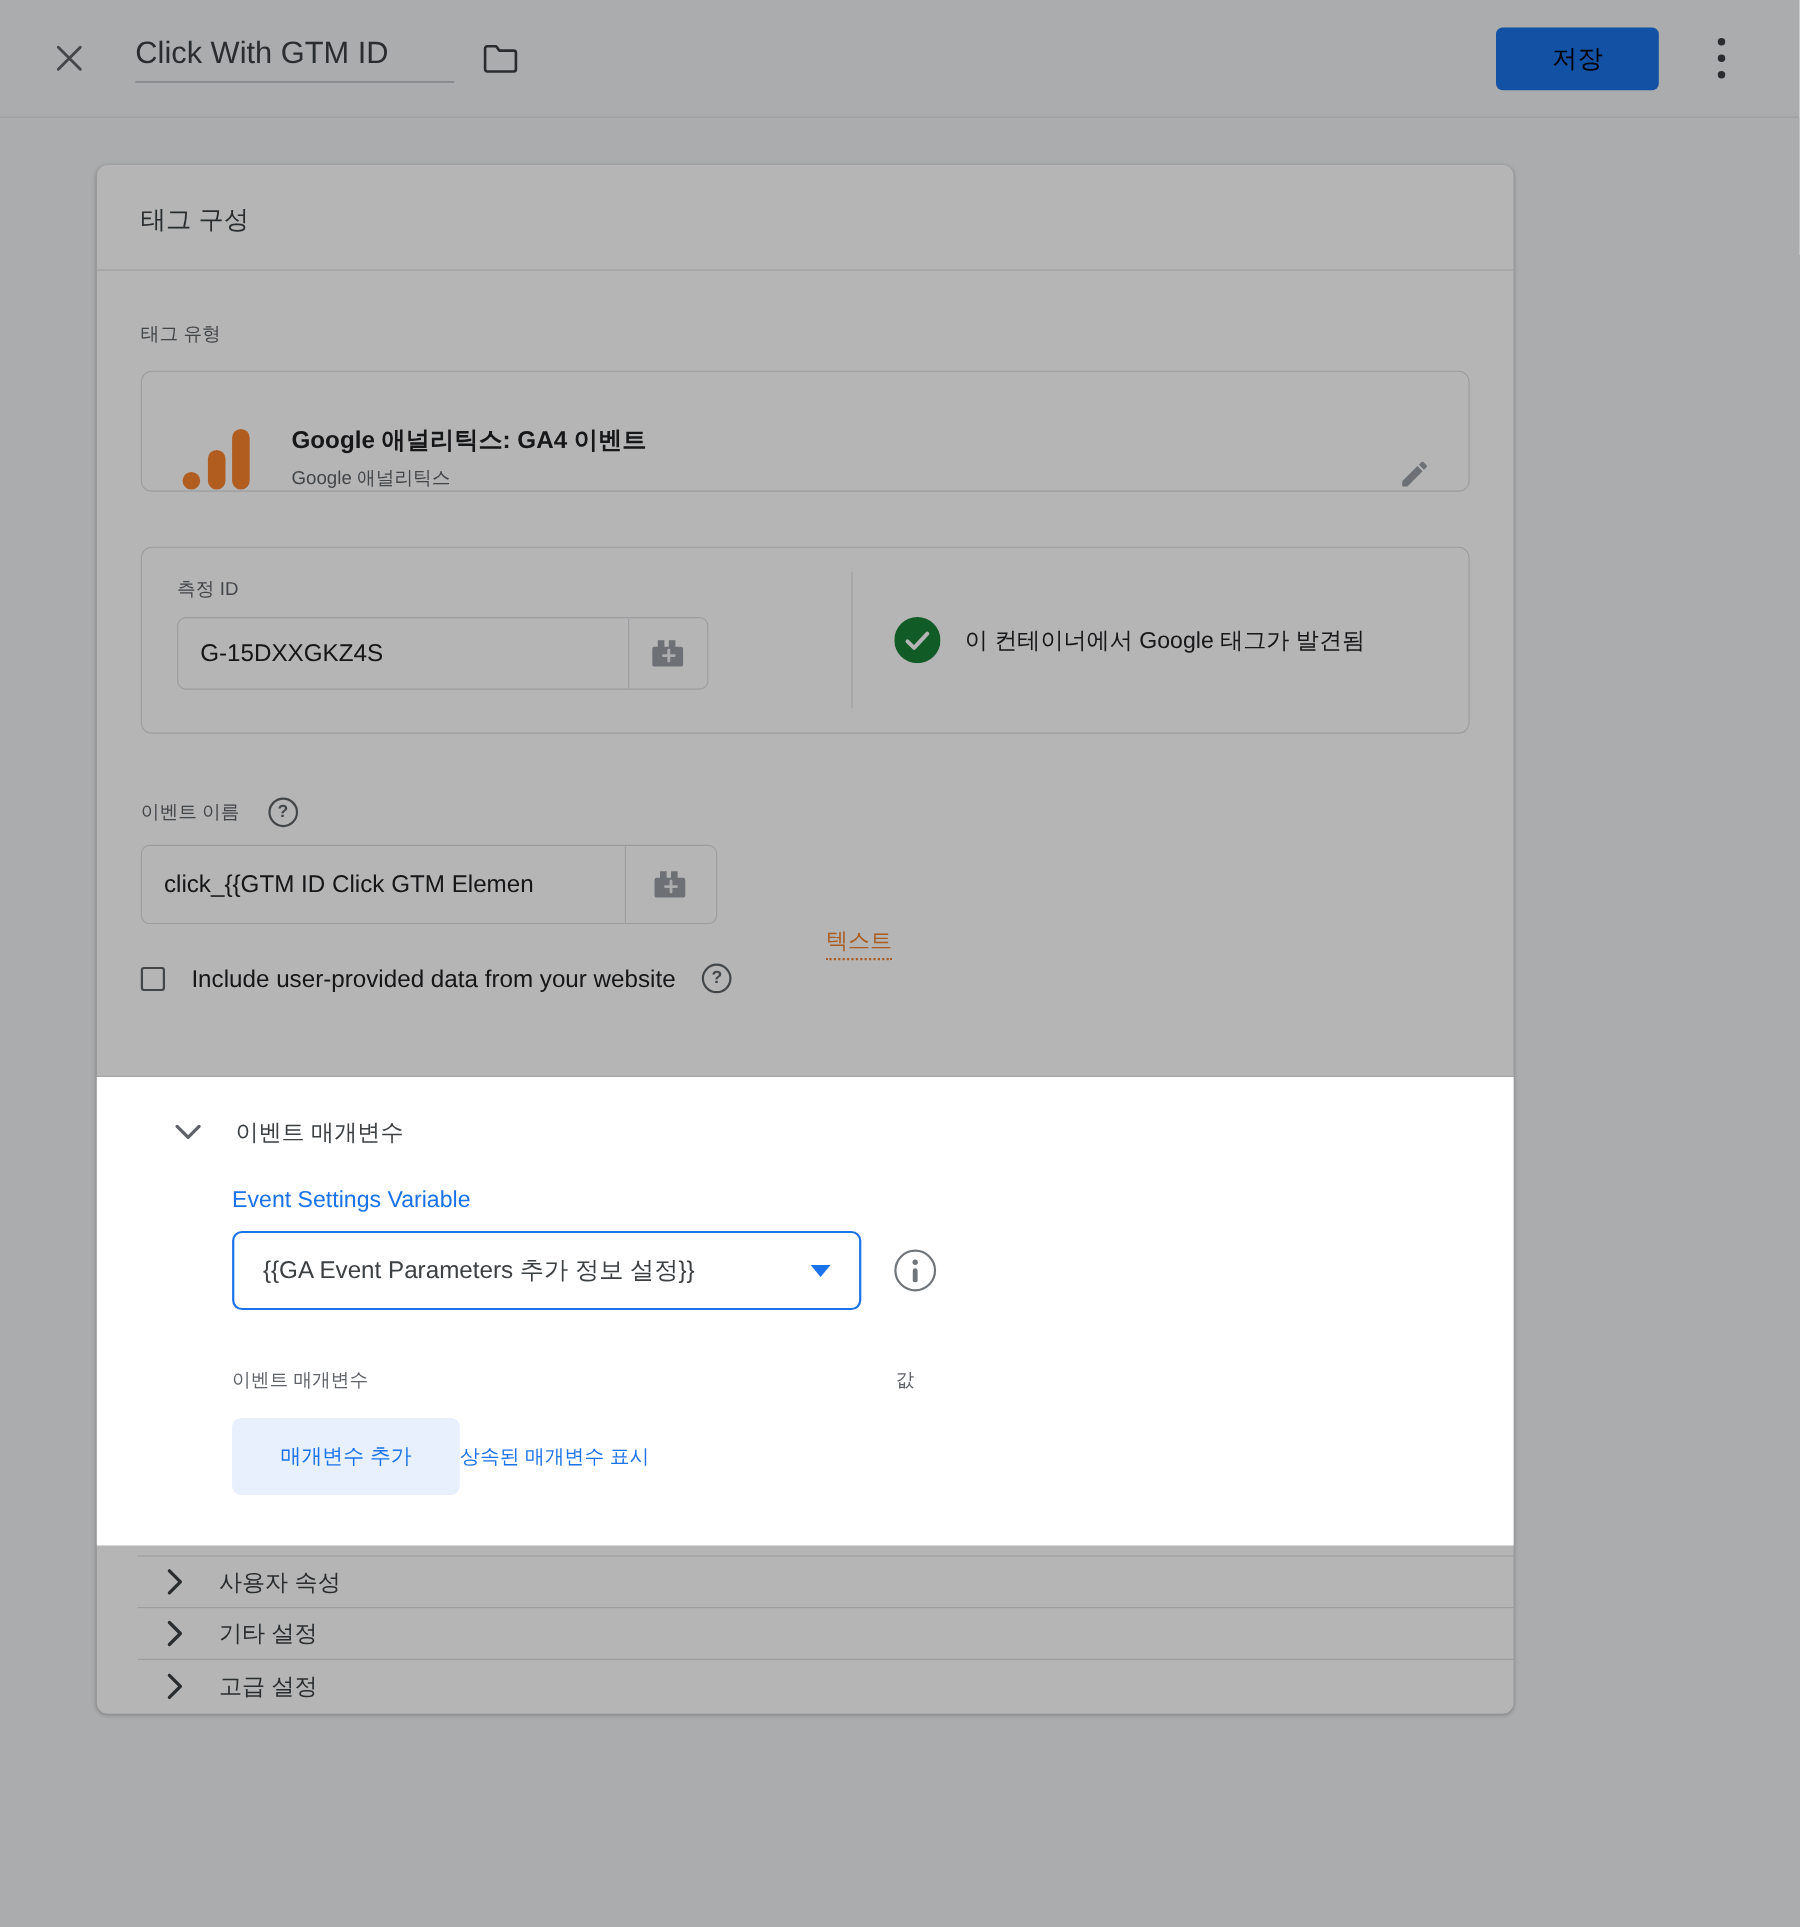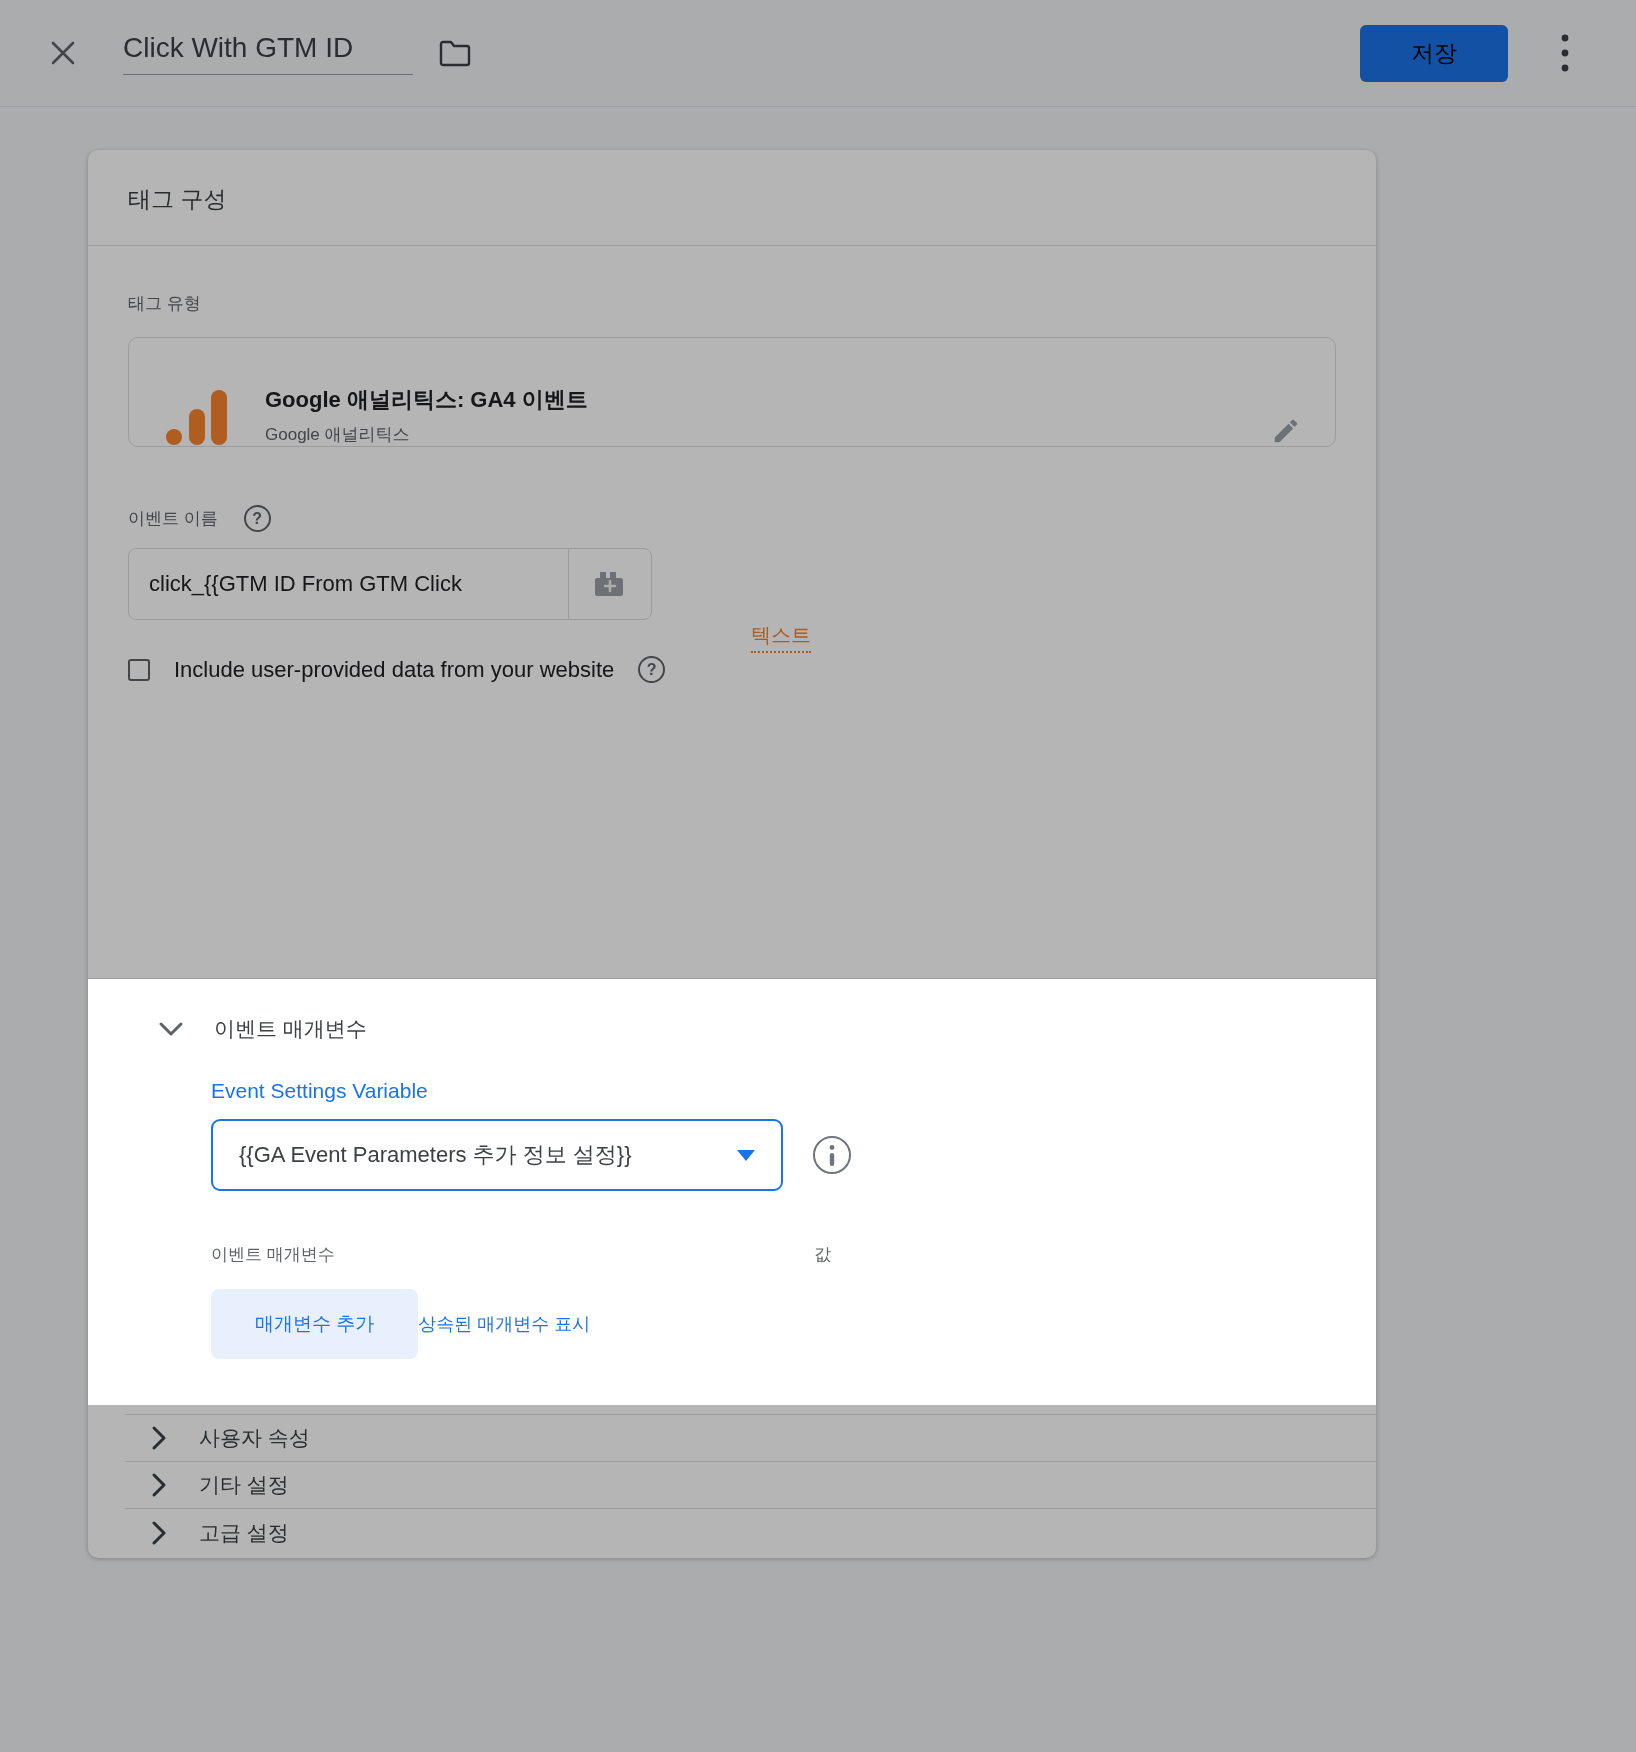--- a/index.html
+++ b/index.html
@@ -182,29 +182,50 @@
       </svg>
       <div class="tagtype-text">
         <div class="tagtype-name">Google 애널리틱스: GA4 이벤트</div>
         <div class="tagtype-vendor">Google 애널리틱스</div>
       </div>
       <svg width="30" height="30" viewBox="0 0 24 24">
         <path d="M3 17.25V21h3.75L17.8 9.94l-3.75-3.75L3 17.25zM20.7 7.04c.39-.39.39-1.02 0-1.41l-2.34-2.34a.996.996 0 0 0-1.41 0l-1.83 1.83 3.75 3.75 1.83-1.83z" fill="#9aa0a6"></path>
       </svg>
     </div>
 
+    <div class="measure-box">
+      <div class="measure-left">
+        <div class="field-label">측정 ID</div>
+        <div class="input-group measure-group">
+          <div class="text-part">G-15DXXGKZ4S</div>
+          <div class="var-part">
+            <svg width="38" height="32" viewBox="0 0 38 32">
+              <path d="M4 10 h5 v-6 h6 v6 h4 v-6 h6 v6 h5 a2 2 0 0 1 2 2 v14 a2 2 0 0 1 -2 2 h-24 a2 2 0 0 1 -2 -2 v-14 a2 2 0 0 1 2 -2 z" fill="#9aa0a6"></path>
+              <path d="M19 13 v10 M14 18 h10" stroke="#f1f3f4" stroke-width="2.6" stroke-linecap="round"></path>
+            </svg>
+          </div>
+        </div>
+      </div>
+      <div class="measure-right">
+        <svg width="42" height="42" viewBox="0 0 42 42">
+          <circle cx="21" cy="21" r="21" fill="#188038"></circle>
+          <path d="M12 22 l6 6 l12 -13" fill="none" stroke="#ffffff" stroke-width="3.6" stroke-linecap="round" stroke-linejoin="round"></path>
+        </svg>
+        <div class="gtag-found">이 컨테이너에서 Google 태그가 발견됨</div>
+      </div>
+    </div>
 
     <div class="eventname-label-row">
       <div class="field-label">이벤트 이름</div>
       <div class="help-circle">?</div>
     </div>
 
     <div class="eventname-wrap">
       <div class="input-group event-group">
-        <div class="text-part">click_{{GTM ID From GTM Click</div>
+        <div class="text-part">click_{{GTM ID Click GTM Elemen</div>
         <div class="var-part">
           <svg width="38" height="32" viewBox="0 0 38 32">
             <path d="M4 10 h5 v-6 h6 v6 h4 v-6 h6 v6 h5 a2 2 0 0 1 2 2 v14 a2 2 0 0 1 -2 2 h-24 a2 2 0 0 1 -2 -2 v-14 a2 2 0 0 1 2 -2 z" fill="#9aa0a6"></path>
             <path d="M19 13 v10 M14 18 h10" stroke="#f1f3f4" stroke-width="2.6" stroke-linecap="round"></path>
           </svg>
         </div>
       </div>
       <span class="text-annotation">텍스트</span>
     </div>
 

